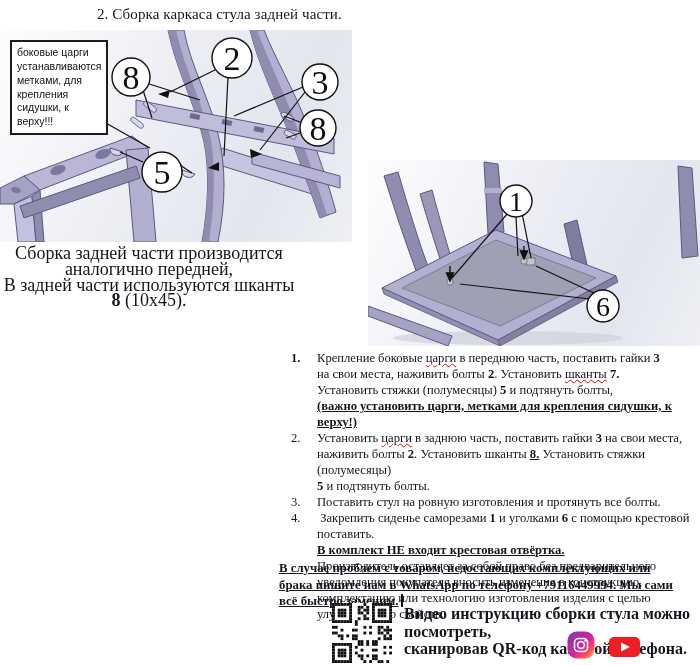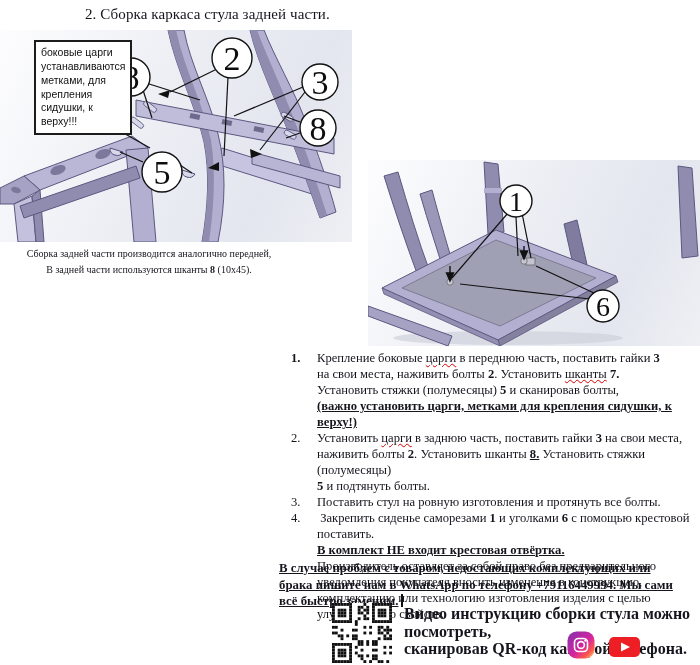--- a/index.html
+++ b/index.html
@@ -1,42 +1,42 @@
 <!DOCTYPE html>
 <html><head>
 <meta charset="utf-8">
 <style>
   html,body{margin:0;padding:0;background:#fff;}
   .page{position:relative;width:700px;height:665px;background:#fff;overflow:hidden;
         font-family:"Liberation Serif","DejaVu Serif",serif;color:#15151d;}
 
   
-  .sec-title{position:absolute;font-size:15px;letter-spacing:.1px;white-space:nowrap;}
+  .sec-title{position:absolute;font-size:15px;letter-spacing:.1px;white-space:nowrap;margin-left:12px;}
   .h2{left:85px;top:6px;}
   .h3{left:408px;top:140px;}
 
   
   .diagram{position:absolute;background:linear-gradient(115deg,#fdfdfe 0%,#eceef4 45%,#e3e6ee 75%,#eef0f4 100%);}
   .d1{left:0;top:30px;width:352px;height:212px;}
   .d2{left:368px;top:160px;width:332px;height:186px;}
   .diagram svg{display:block;}
 
   
   .note-box{position:absolute;left:10px;top:10px;width:84px;background:#fff;border:2px solid #1c1c1c;
             padding:4px 5px;font-family:"Liberation Sans","DejaVu Sans",sans-serif;font-size:10.5px;
-            line-height:1.32;color:#111;margin-left:24px;}
+            line-height:1.32;color:#111;}
 
   
   .cnum{font-family:"Liberation Serif","DejaVu Serif",serif;fill:#0d0d0d;}
   .cnum.big{font-size:34px;}
   .cnum.mid{font-size:28px;}
 
   
   .caption{position:absolute;left:0;top:246px;width:298px;text-align:center;
-           font-size:10px;line-height:15.8px;}
+           font-size:18px;line-height:15.8px;}
 
   
   .instructions{position:absolute;left:291px;top:350px;width:414px;font-size:12.6px;line-height:16px;}
   .irow{display:flex;}
   .inum{flex:none;width:26px;}
   .itxt{flex:1;}
   .b{font-weight:bold;}
   .u{text-decoration:underline;}
   .wavy{text-decoration:underline;text-decoration-style:wavy;text-decoration-color:#d40000;text-decoration-thickness:1px;font-family:Liberation Serif, serif;}
 
@@ -194,21 +194,21 @@
     </svg>
   </div>
 
   <div class="instructions">
 
     <div class="irow">
       <span class="inum b">1.</span>
       <div class="itxt">
         <span>Крепление боковые </span><span class="wavy">царги</span><span> в переднюю часть, поставить гайки </span><span class="b">3</span><br>
         <span>на свои места, наживить болты </span><span class="b">2</span><span>. Установить </span><span class="wavy">шканты</span><span> </span><span class="b">7.</span><br>
-        <span>Установить стяжки (полумесяцы) </span><span class="b">5</span><span> и сканировав болты,</span>
+        <span>Установить стяжки (полумесяцы) </span><span class="b">5</span><span> и подтянуть болты,</span>
         <div class="b u">(важно установить царги, метками для крепления сидушки, к верху!)</div>
       </div>
     </div>
 
     <div class="irow">
       <span class="inum">2.</span>
       <div class="itxt">
         <span>Установить </span><span class="wavy">царги</span><span> в заднюю часть, поставить гайки </span><span class="b">3</span><span> на свои места,</span><br>
         <span>наживить болты </span><span class="b">2</span><span>. Установить шканты </span><span class="b u">8.</span><span> Установить стяжки (полумесяцы)</span><br>
         <span class="b">5</span><span> и подтянуть болты.</span>

